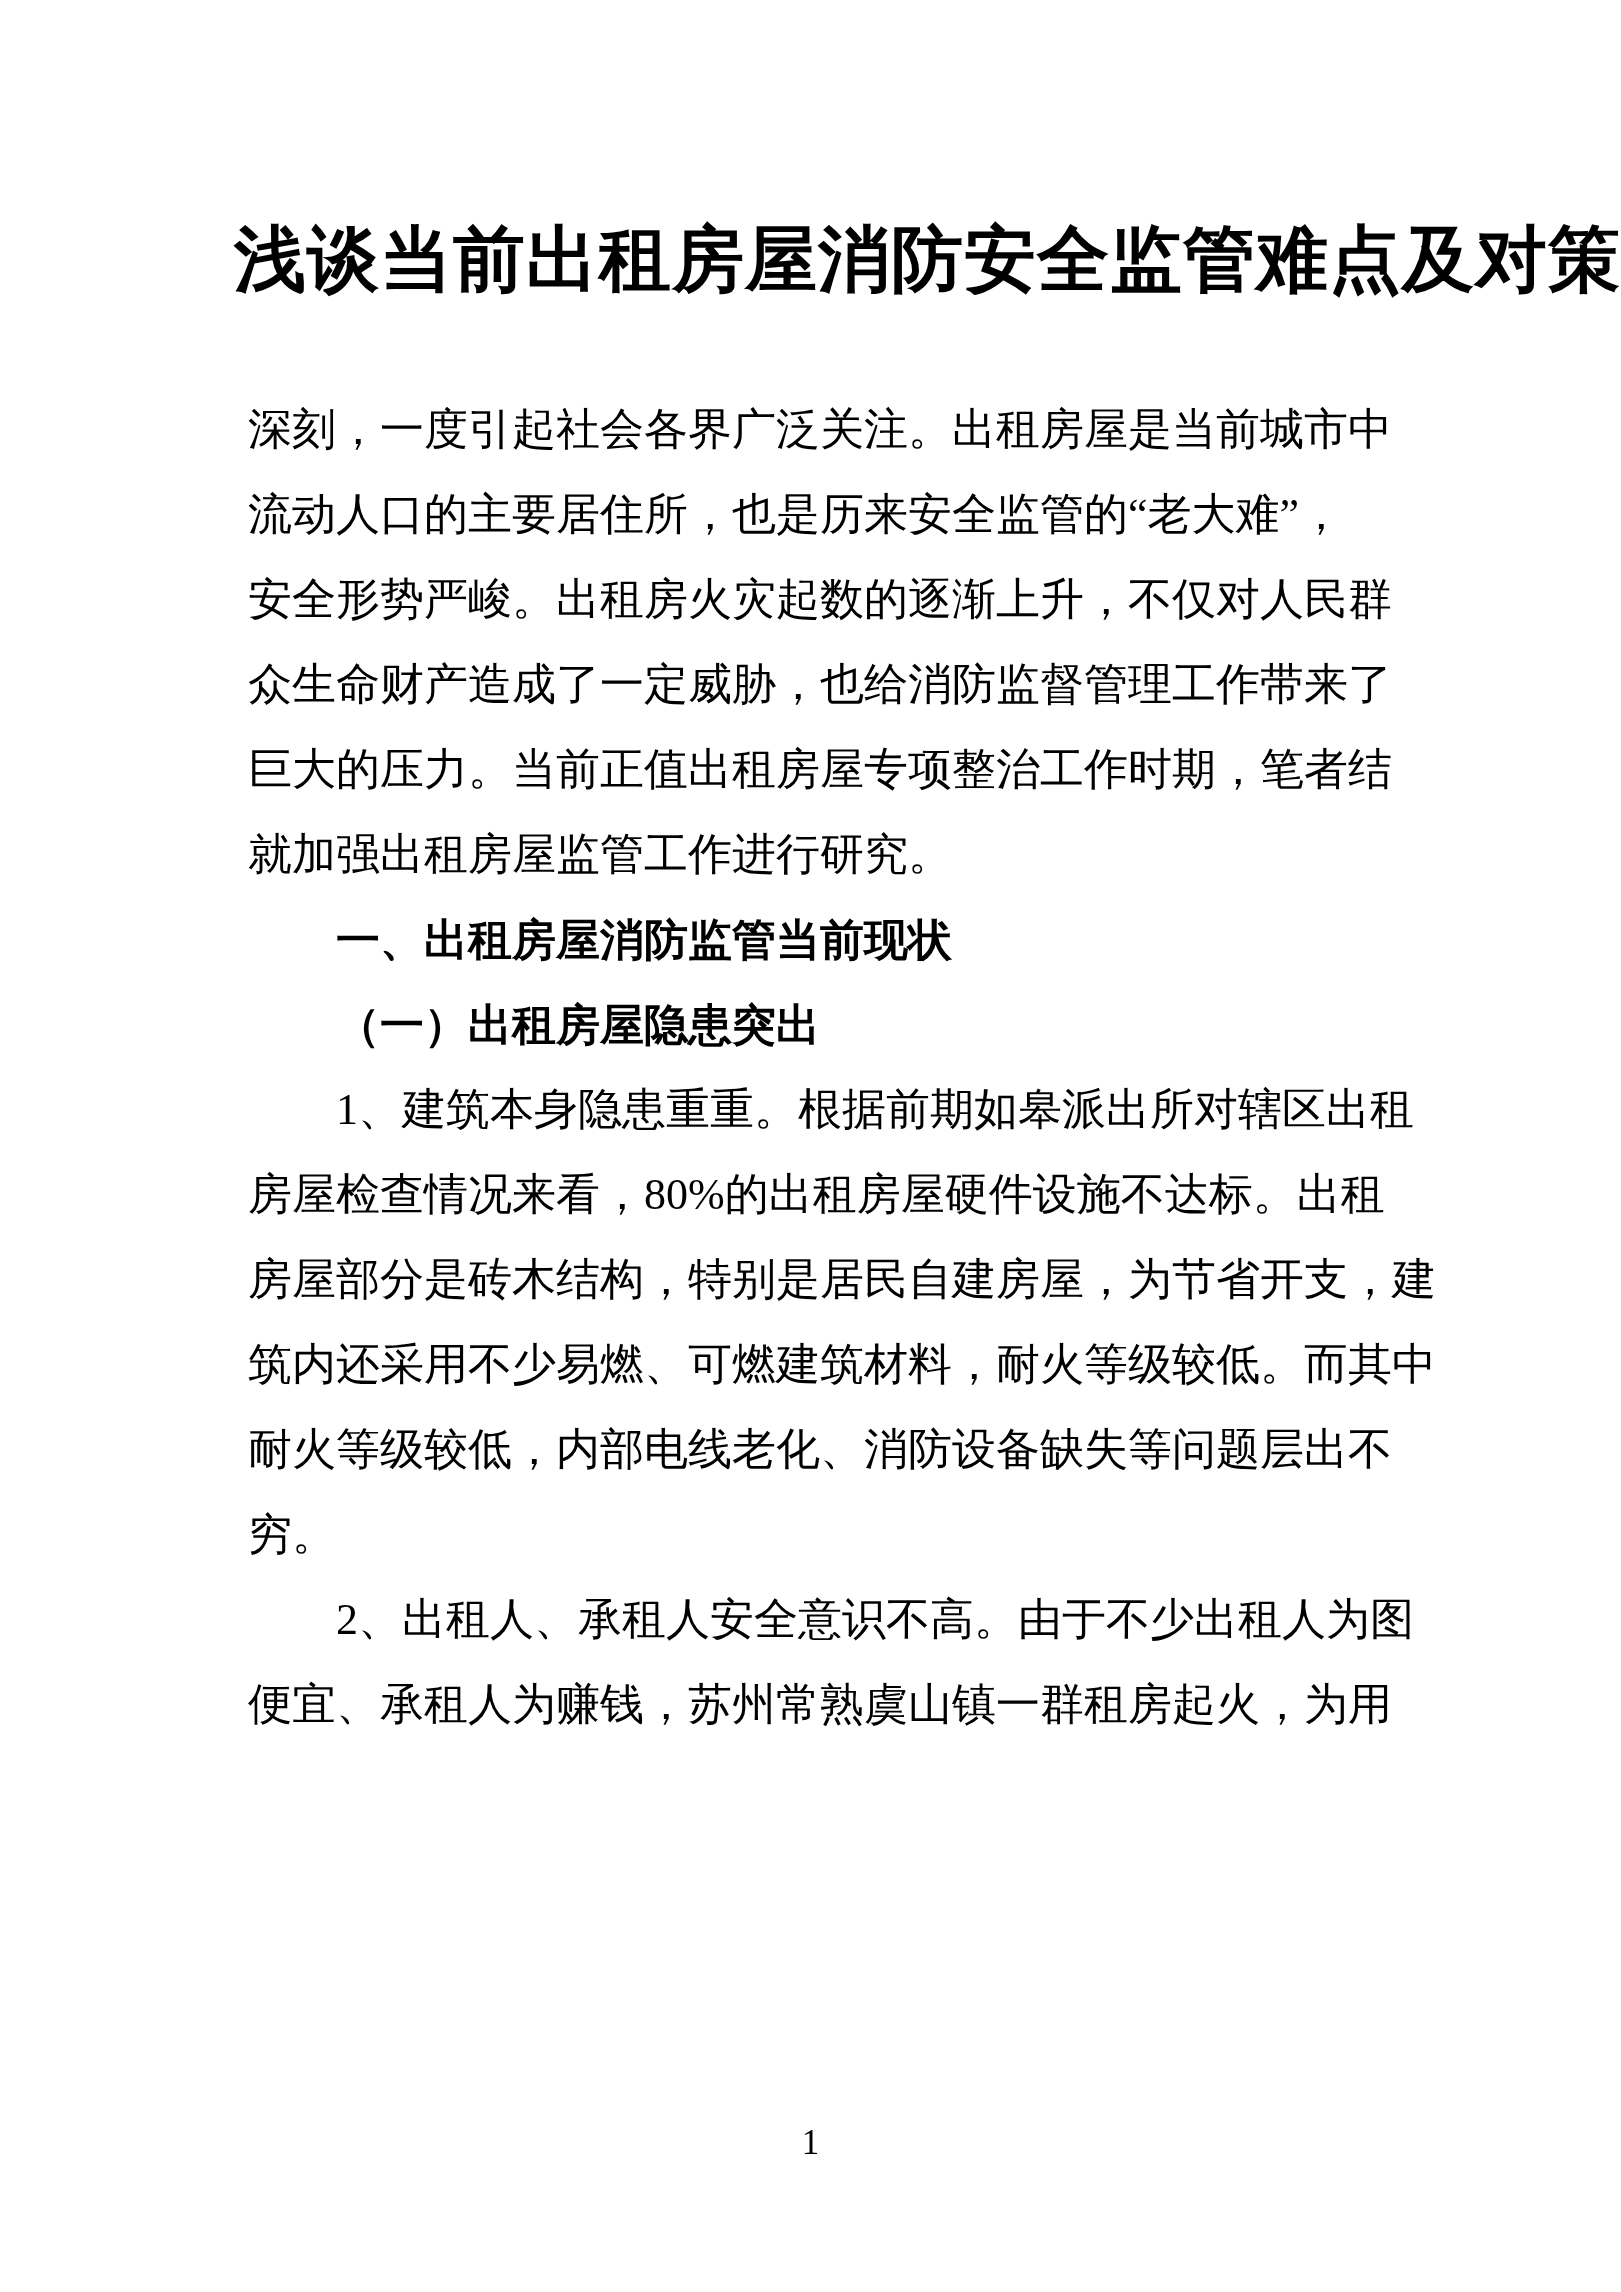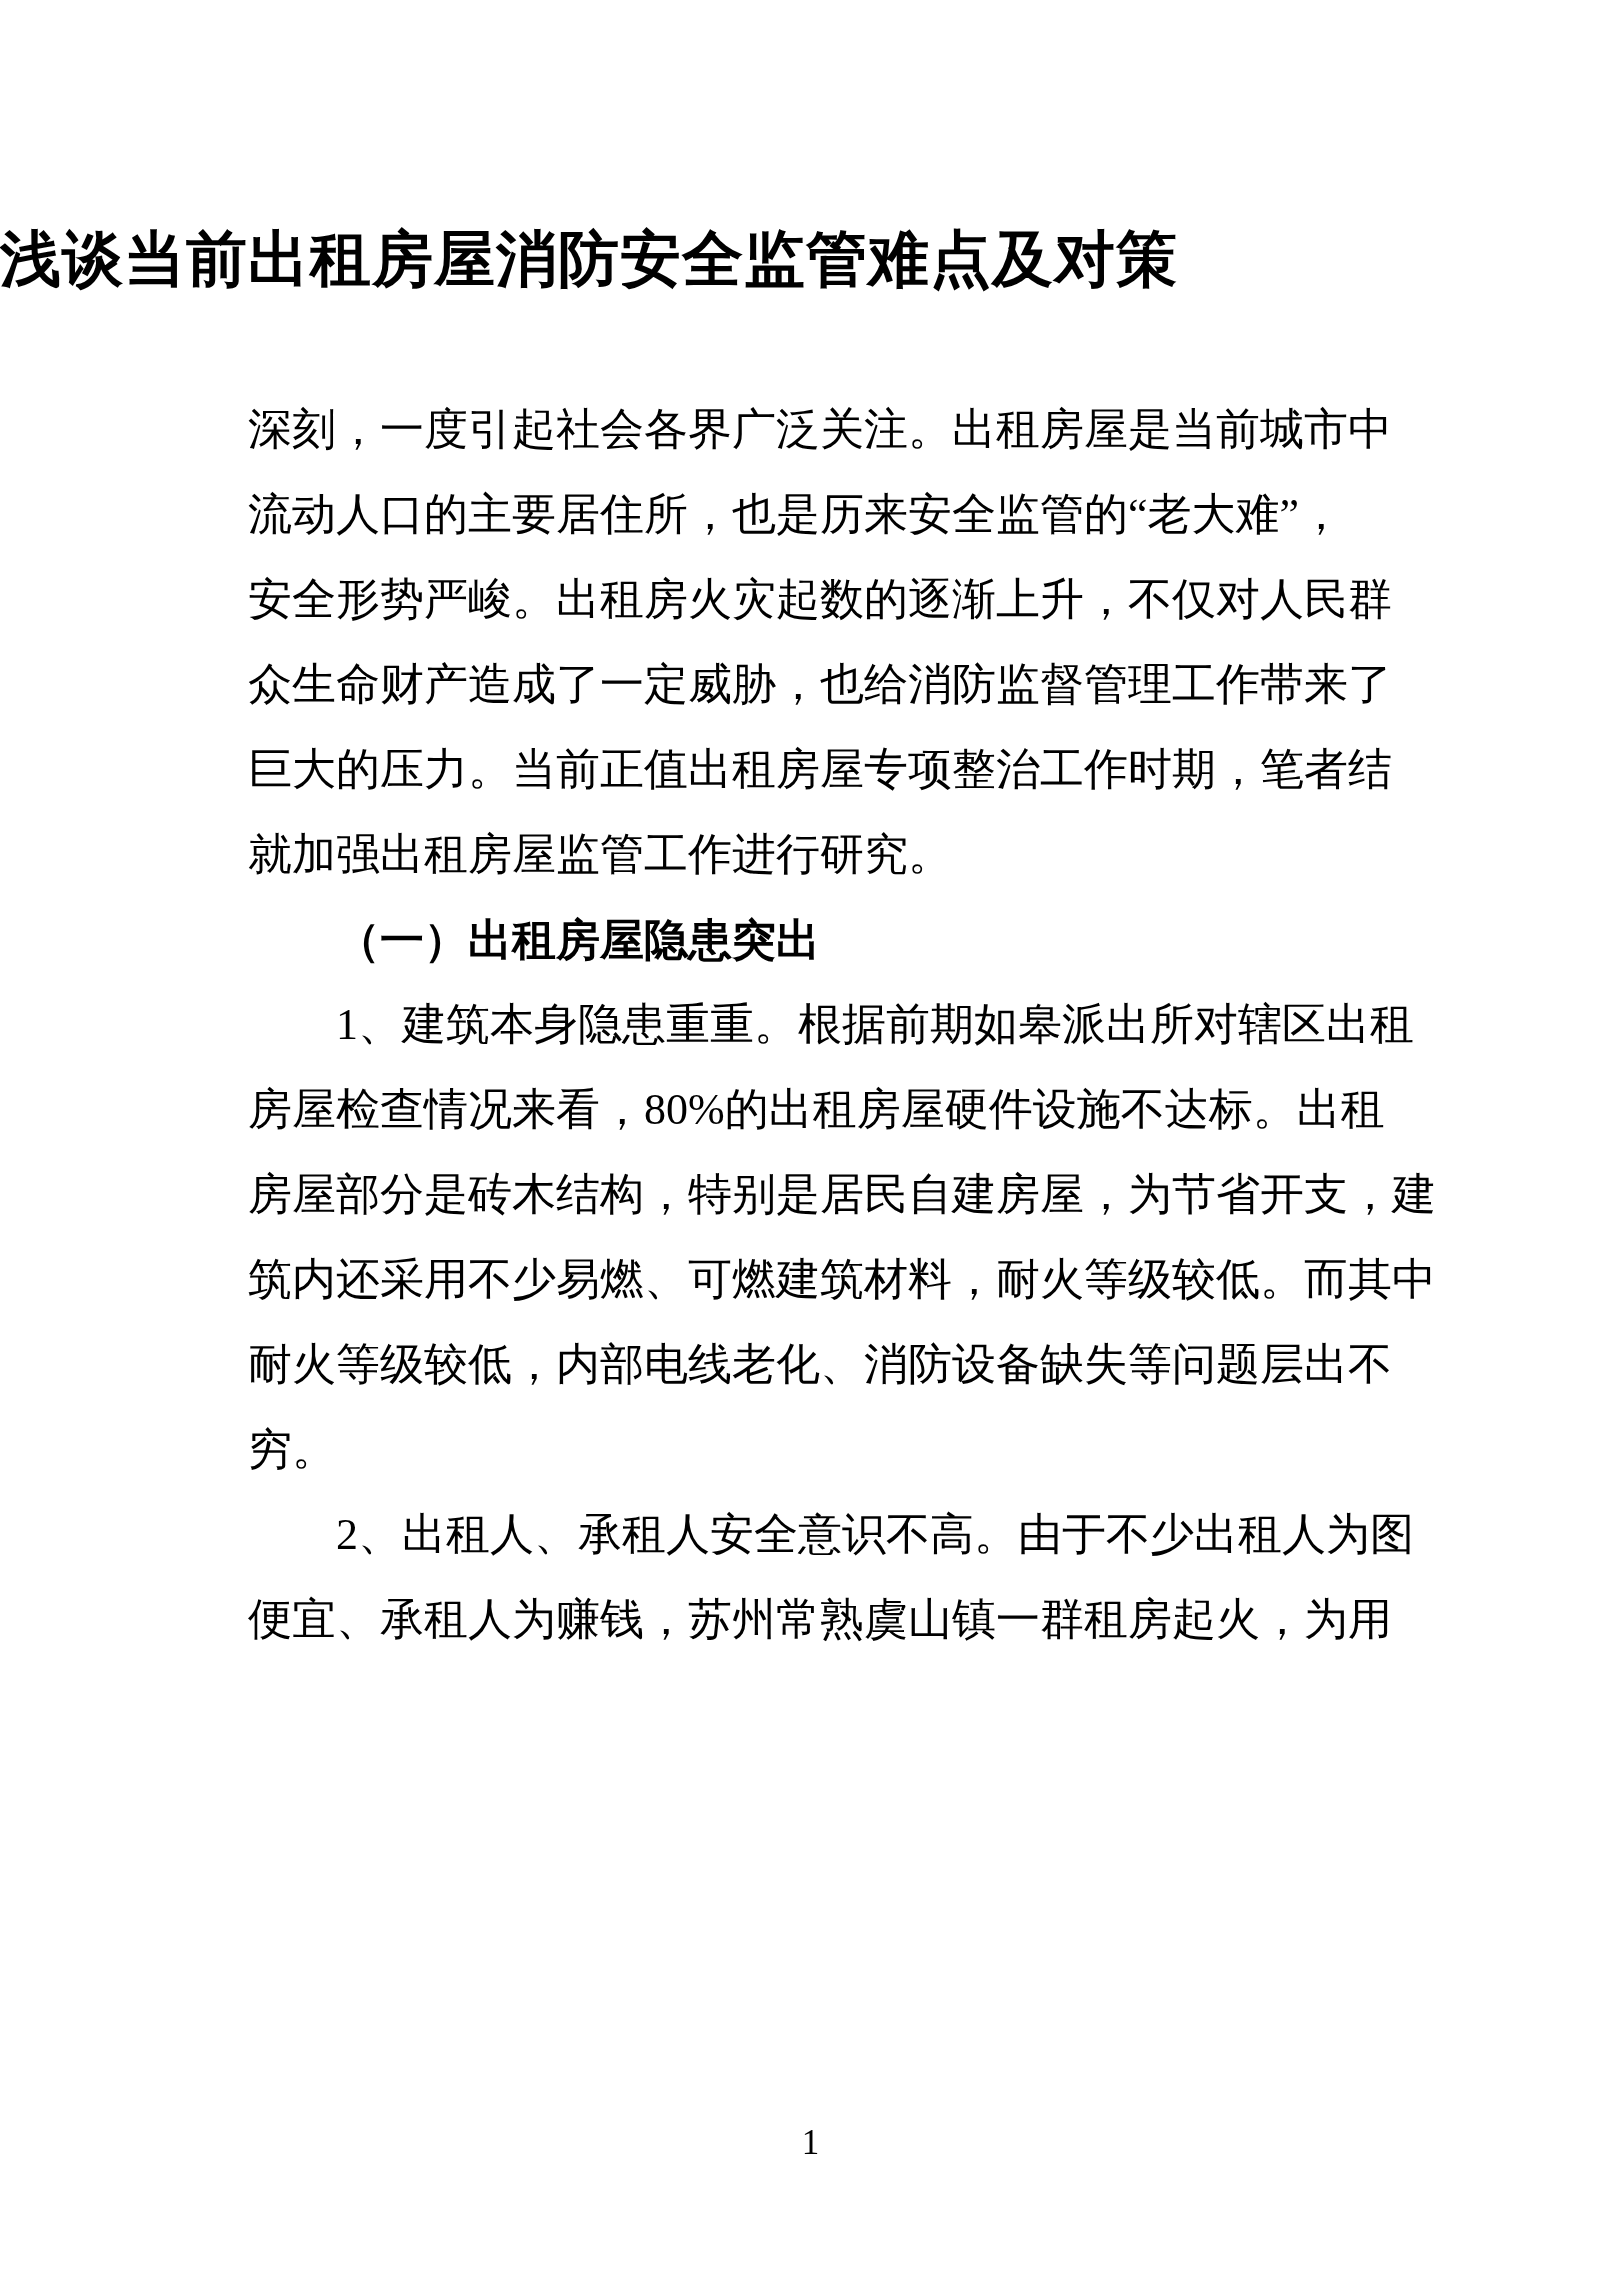--- a/index.html
+++ b/index.html
@@ -17,24 +17,24 @@
     font-family: "Liberation Serif", "DejaVu Serif", serif;
   }
   .doc-title {
     position: absolute;
     top: 208px;
     left: 0;
     width: 1621px;
     height: 102px;
     line-height: 102px;
     margin: 0;
-    text-align: left;
+    text-align: right;
     font-family: "Liberation Sans", "DejaVu Sans", sans-serif;
     font-weight: bold;
-    font-size: 61px;
+    font-size: 72px;
     letter-spacing: 1px;
     white-space: nowrap;
   }
   .content {
     position: absolute;
     top: 387px;
     left: 248px;
     width: 1125px;
   }
   .line {
@@ -71,20 +71,21 @@
 
   <h1 class="doc-title">浅谈当前出租房屋消防安全监管难点及对策</h1>
 
   <div class="content">
     <div class="line">深刻，一度引起社会各界广泛关注。出租房屋是当前城市中</div>
     <div class="line">流动人口的主要居住所，也是历来安全监管的“老大难”，</div>
     <div class="line">安全形势严峻。出租房火灾起数的逐渐上升，不仅对人民群</div>
     <div class="line">众生命财产造成了一定威胁，也给消防监督管理工作带来了</div>
     <div class="line">巨大的压力。当前正值出租房屋专项整治工作时期，笔者结</div>
     <div class="line">就加强出租房屋监管工作进行研究。</div>
+    <div class="line indent heading">一、出租房屋消防监管当前现状</div>
     <div class="line indent heading">（一）出租房屋隐患突出</div>
     <div class="line indent">1、建筑本身隐患重重。根据前期如皋派出所对辖区出租</div>
     <div class="line">房屋检查情况来看，80%的出租房屋硬件设施不达标。出租</div>
     <div class="line">房屋部分是砖木结构，特别是居民自建房屋，为节省开支，建</div>
     <div class="line">筑内还采用不少易燃、可燃建筑材料，耐火等级较低。而其中</div>
     <div class="line">耐火等级较低，内部电线老化、消防设备缺失等问题层出不</div>
     <div class="line">穷。</div>
     <div class="line indent">2、出租人、承租人安全意识不高。由于不少出租人为图</div>
     <div class="line">便宜、承租人为赚钱，苏州常熟虞山镇一群租房起火，为用</div>
   </div>

